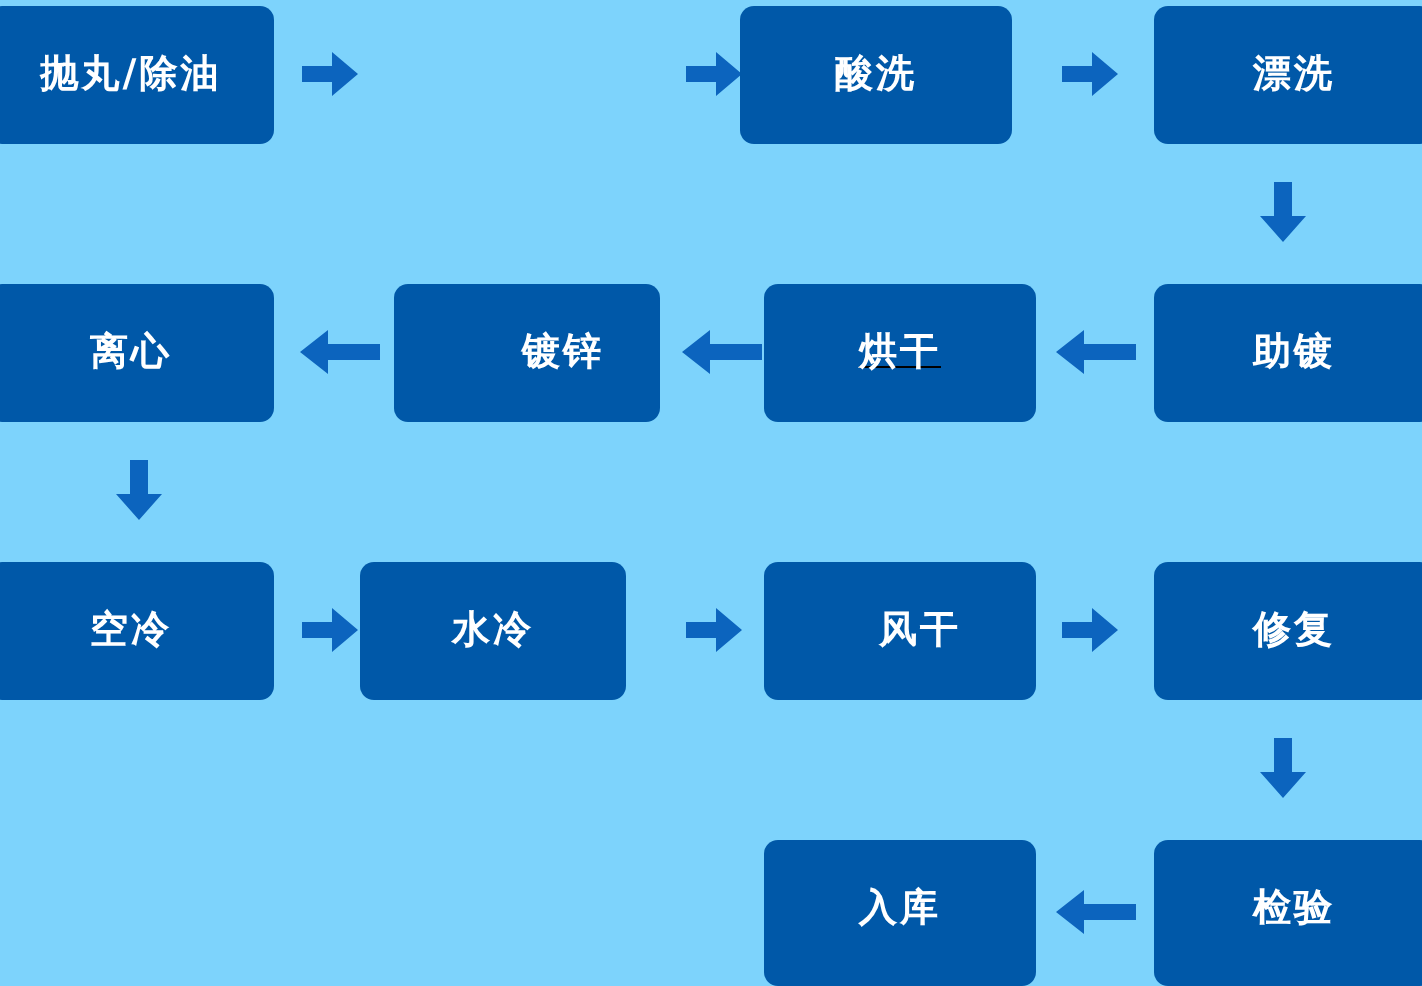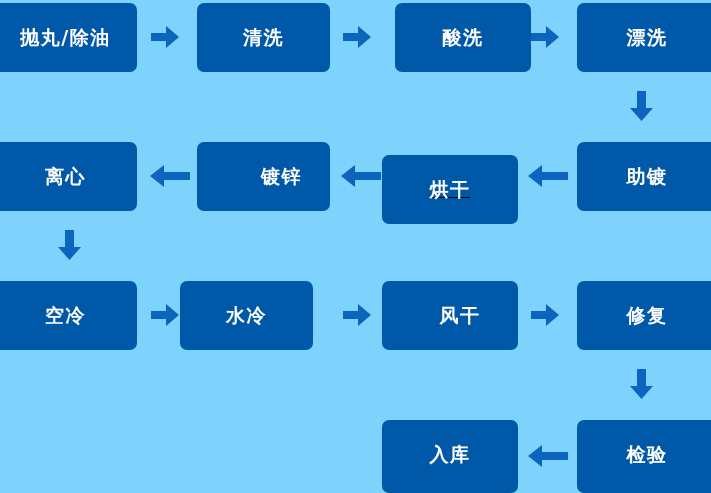--- a/index.html
+++ b/index.html
@@ -51,31 +51,28 @@
   <div class="node" style="left:-6px; top:3px; width:143px; height:69px;">
     <span class="node-label">抛丸/除油</span>
   </div>
 
   <div class="arrow" style="left:151px; top:25px;">
     <svg width="28" height="24" viewBox="0 0 28 24" aria-hidden="true">
       <path d="M0 8 H15 V1 L28 12 L15 23 V16 H0 Z" fill="#0c64be"></path>
     </svg>
   </div>
 
-  <div class="node" style="left:197px; top:3px; width:133px; height:69px;">
-    <span class="node-label">清洗</span>
-  </div>
 
   <div class="arrow" style="left:343px; top:25px;">
     <svg width="28" height="24" viewBox="0 0 28 24" aria-hidden="true">
       <path d="M0 8 H15 V1 L28 12 L15 23 V16 H0 Z" fill="#0c64be"></path>
     </svg>
   </div>
 
-  <div class="node" style="left:395px; top:3px; width:136px; height:69px;">
+  <div class="node" style="left:370px; top:3px; width:136px; height:69px;">
     <span class="node-label">酸洗</span>
   </div>
 
   <div class="arrow" style="left:531px; top:25px;">
     <svg width="28" height="24" viewBox="0 0 28 24" aria-hidden="true">
       <path d="M0 8 H15 V1 L28 12 L15 23 V16 H0 Z" fill="#0c64be"></path>
     </svg>
   </div>
 
   <div class="node" style="left:577px; top:3px; width:140px; height:69px;">
@@ -101,21 +98,21 @@
   <div class="node" style="left:197px; top:142px; width:133px; height:69px;padding-left:36px;">
     <span class="node-label">镀锌</span>
   </div>
 
   <div class="arrow" style="left:341px; top:164px;">
     <svg width="40" height="24" viewBox="0 0 40 24" aria-hidden="true">
       <path d="M40 8 H14 V1 L0 12 L14 23 V16 H40 Z" fill="#0c64be"></path>
     </svg>
   </div>
 
-  <div class="node" style="left:382px; top:155px; width:136px; height:69px;text-decoration:underline;">
+  <div class="node" style="left:382px; top:142px; width:136px; height:69px;text-decoration:underline;">
     <span class="node-label">烘干</span>
   </div>
 
   <div class="arrow" style="left:528px; top:164px;">
     <svg width="40" height="24" viewBox="0 0 40 24" aria-hidden="true">
       <path d="M40 8 H14 V1 L0 12 L14 23 V16 H40 Z" fill="#0c64be"></path>
     </svg>
   </div>
 
   <div class="node" style="left:577px; top:142px; width:140px; height:69px;">

